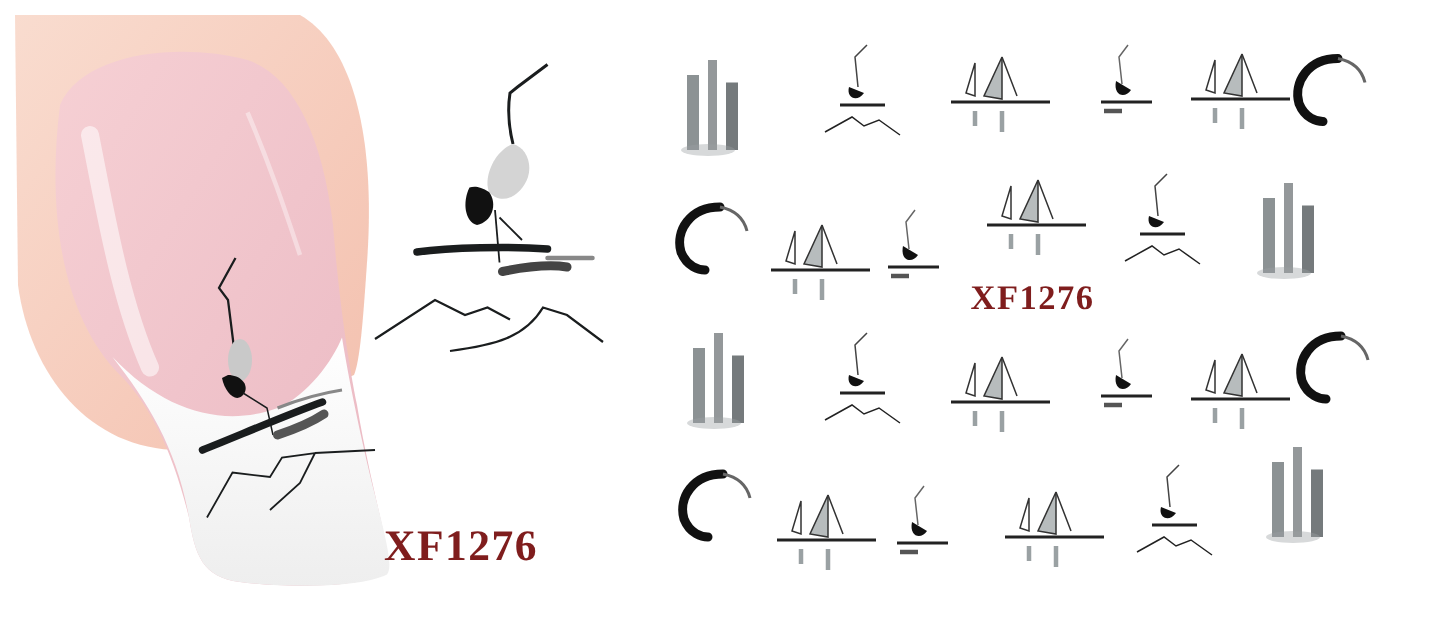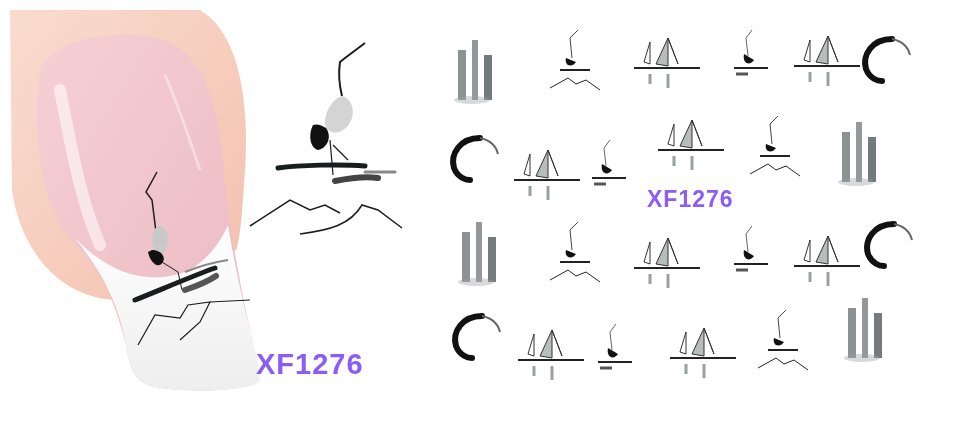--- a/index.html
+++ b/index.html
@@ -1,18 +1,18 @@
 <!DOCTYPE html>
 <html><head>
 <meta charset="utf-8">
 <style>
   html, body { margin: 0; padding: 0; background: #ffffff; }
   body { width: 956px; height: 422px; position: relative; overflow: hidden; font-family: "Liberation Sans", sans-serif; }
   .layer { position: absolute; left: 0; top: 0; }
-  .code-label { position: absolute; font-family: Liberation Sans, sans-serif; font-weight: bold; color: #8b5cf6; letter-spacing: 1px; }
+  .code-label { position: absolute; font-family: Liberation Serif, serif; font-weight: bold; color: #7f1d1d; letter-spacing: 1px; }
   #label-main { left: 256px; top: 348px; font-size: 29px; }
   #label-sheet { left: 647px; top: 186px; font-size: 23px; }
 </style>
 </head>
 <body>
 
 <svg class="layer" width="956" height="422" viewBox="0 0 956 422">
   <defs>
     <linearGradient id="skinGrad" x1="0" y1="0" x2="1" y2="1">
       <stop offset="0" stop-color="#f9dccf"></stop>

